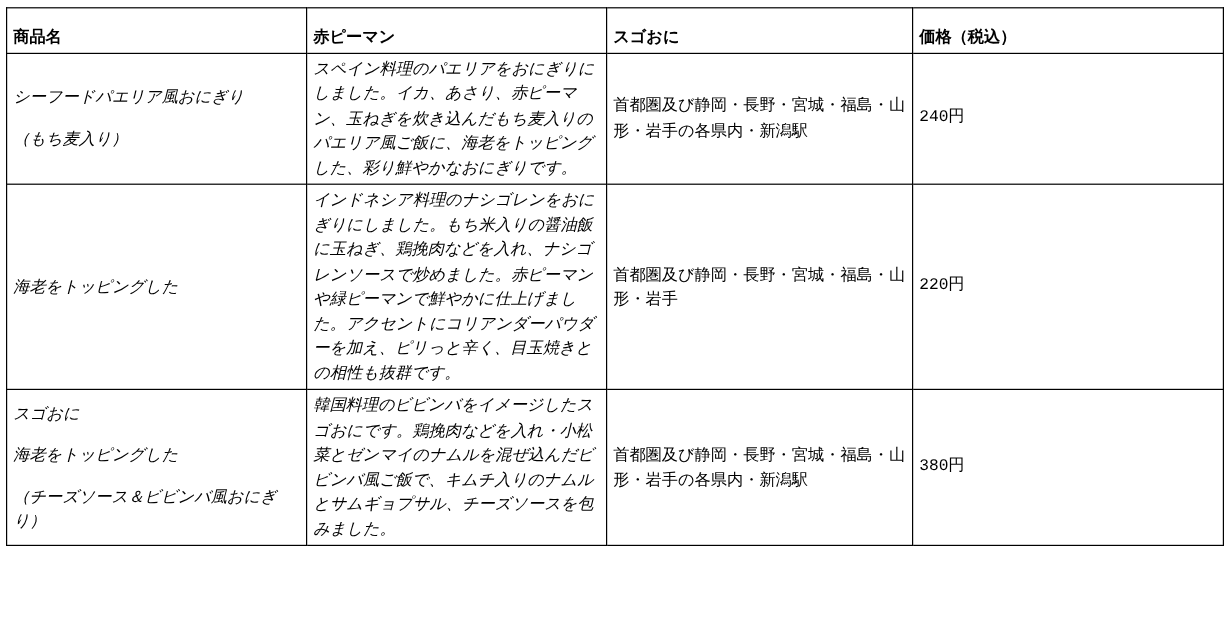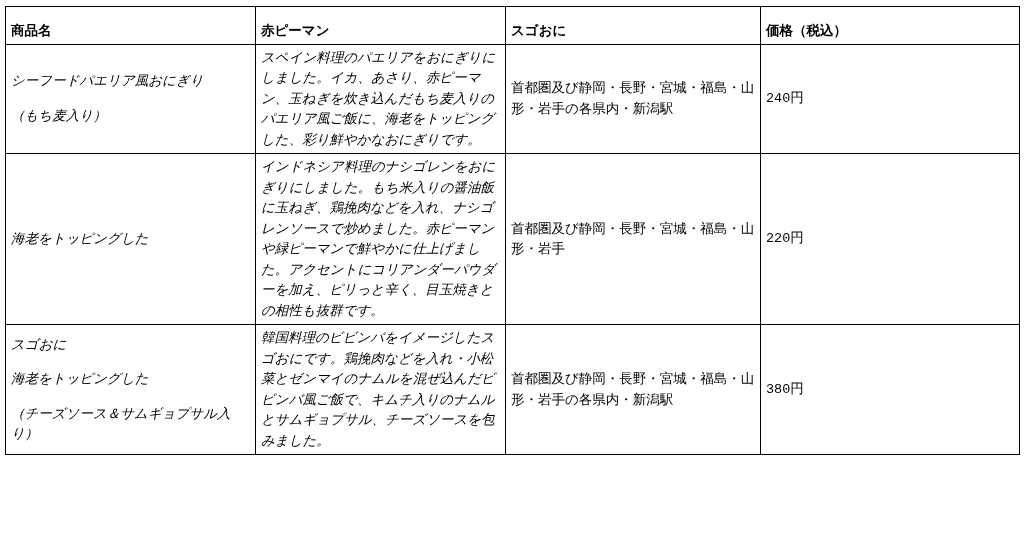--- a/index.html
+++ b/index.html
@@ -110,21 +110,21 @@
         <td class="cell-desc">
           <span class="desc-text">インドネシア料理のナシゴレンをおにぎりにしました。もち米入りの醤油飯に玉ねぎ、鶏挽肉などを入れ、ナシゴレンソースで炒めました。赤ピーマンや緑ピーマンで鮮やかに仕上げました。アクセントにコリアンダーパウダーを加え、ピリっと辛く、目玉焼きとの相性も抜群です。</span>
         </td>
         <td class="cell-area">首都圏及び静岡・長野・宮城・福島・山形・岩手</td>
         <td class="cell-price">220円</td>
       </tr>
       <tr>
         <td class="cell-name">
           <span class="name-line">スゴおに</span>
           <span class="name-line">海老をトッピングした</span>
-          <span class="name-line">（チーズソース＆サムギョプサル入り）</span>
+          <span class="name-line">（チーズソース＆ビビンバ風おにぎり）</span>
         </td>
         <td class="cell-desc">
           <span class="desc-text">韓国料理のビビンバをイメージしたスゴおにです。鶏挽肉などを入れ・小松菜とゼンマイのナムルを混ぜ込んだビビンバ風ご飯で、キムチ入りのナムルとサムギョプサル、チーズソースを包みました。</span>
         </td>
         <td class="cell-area">首都圏及び静岡・長野・宮城・福島・山形・岩手の各県内・新潟駅</td>
         <td class="cell-price">380円</td>
       </tr>
     </tbody>
   </table>
 </div>

